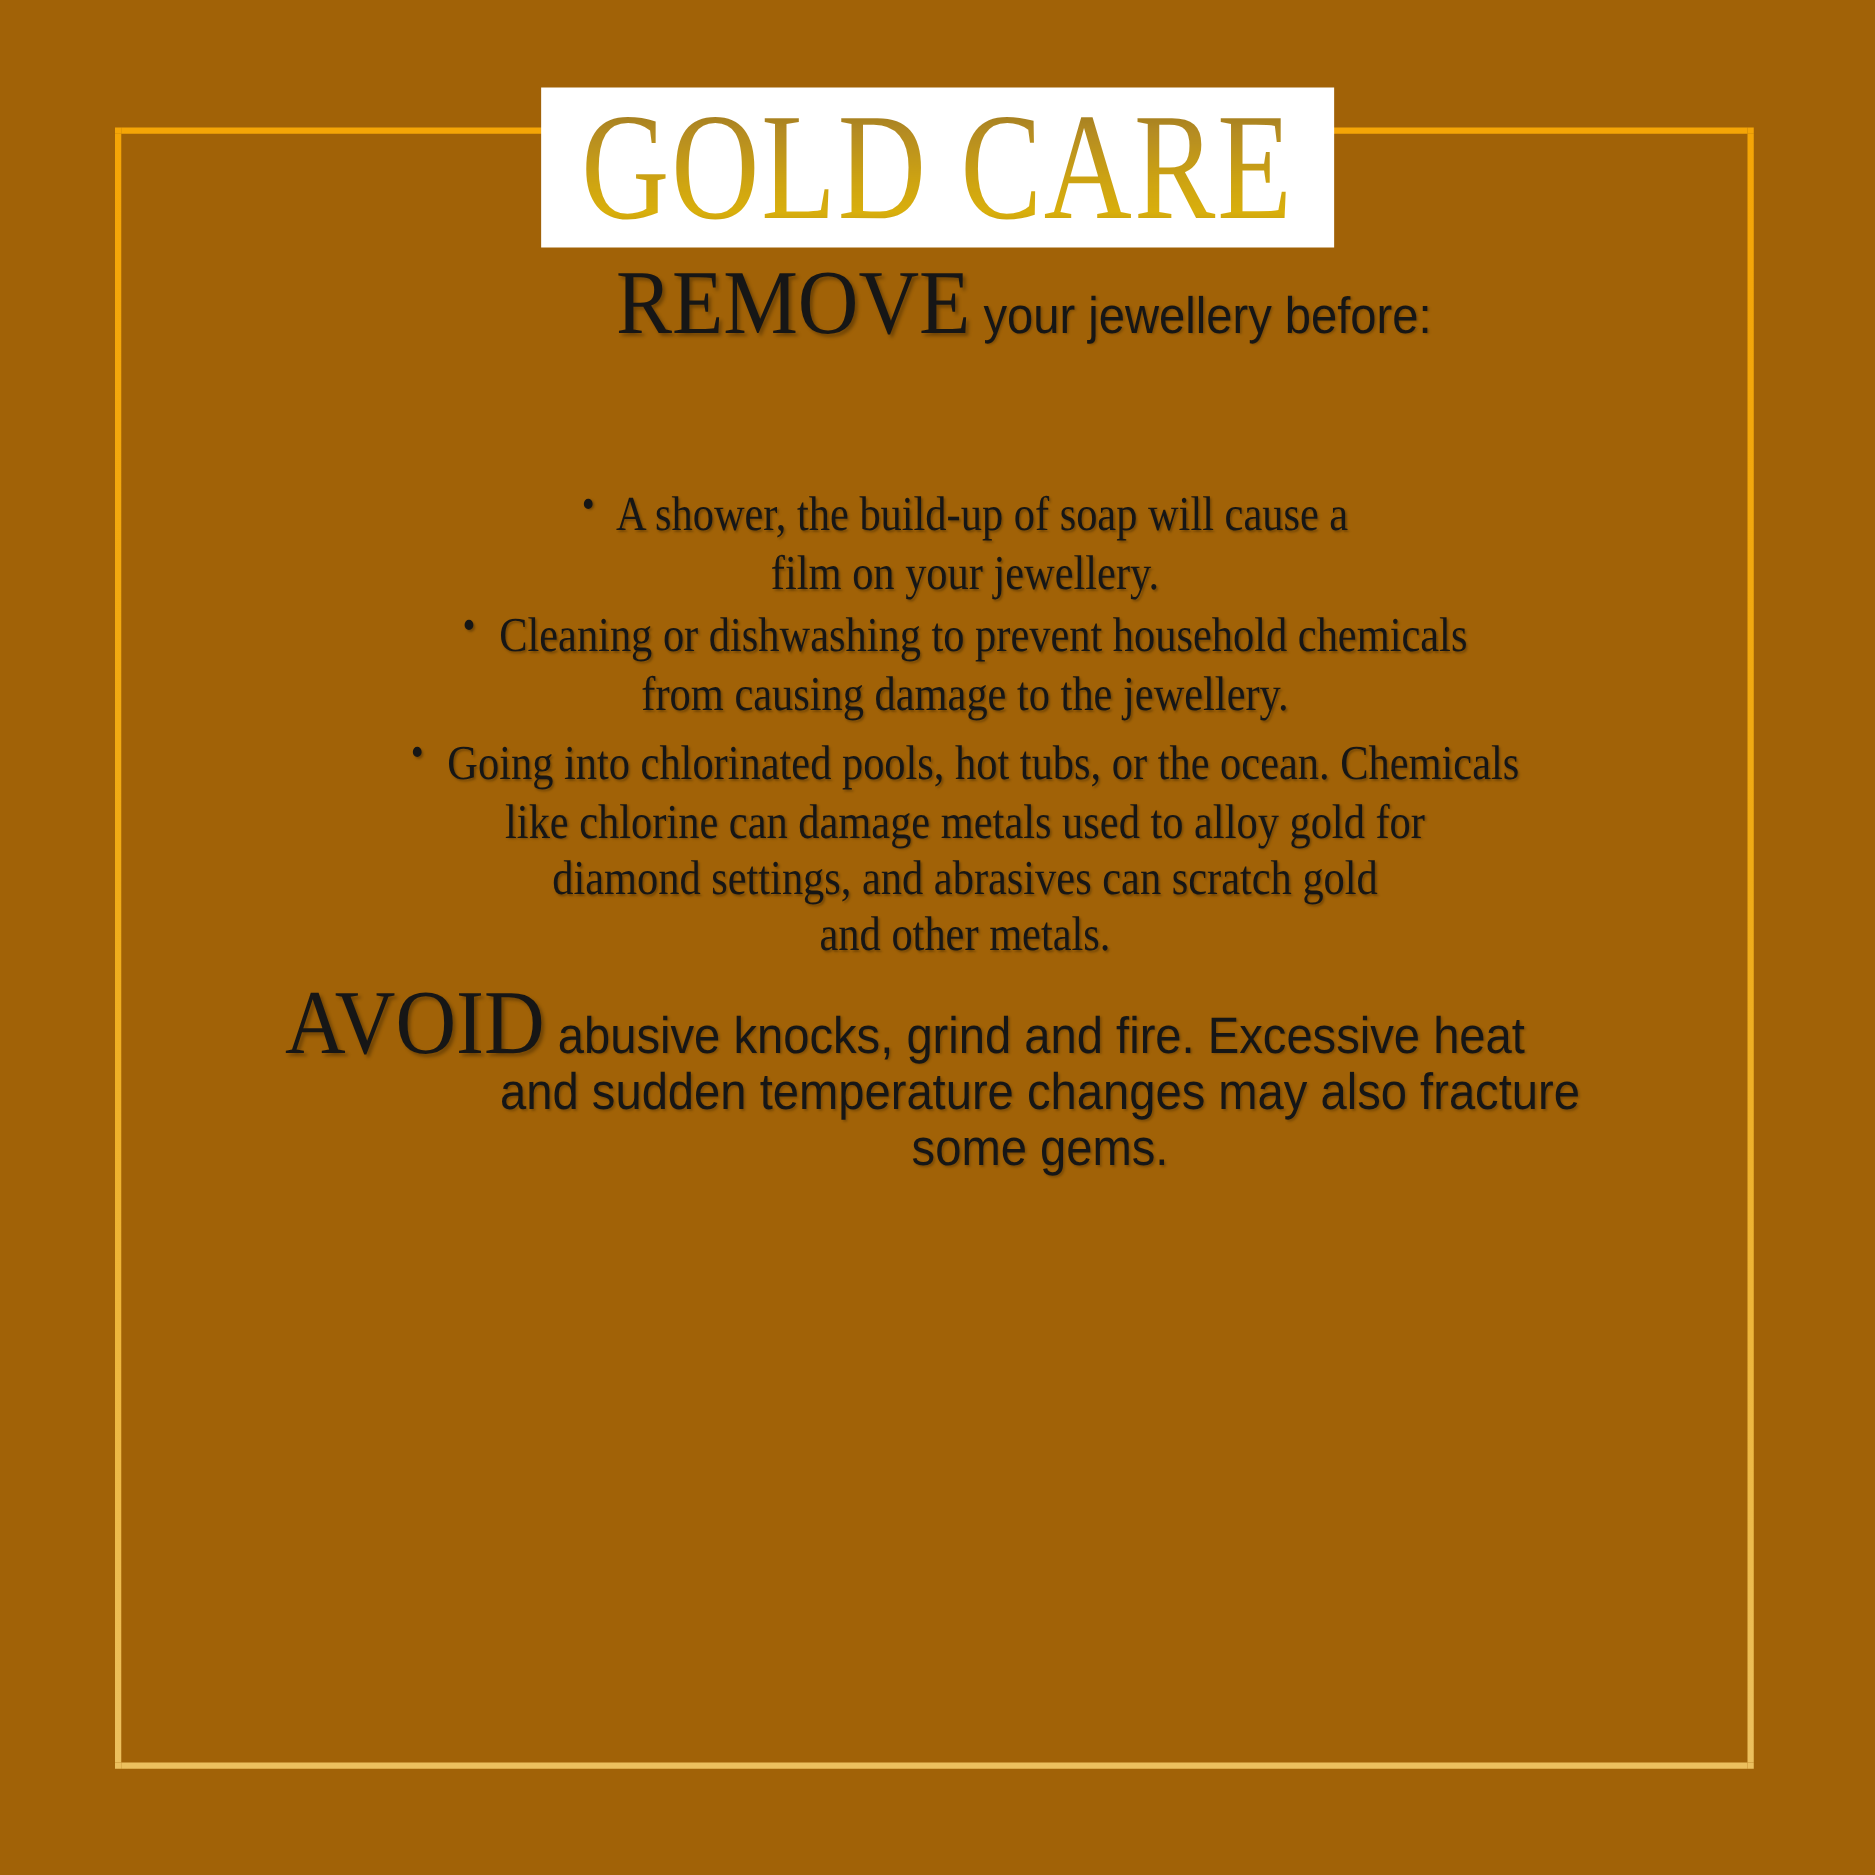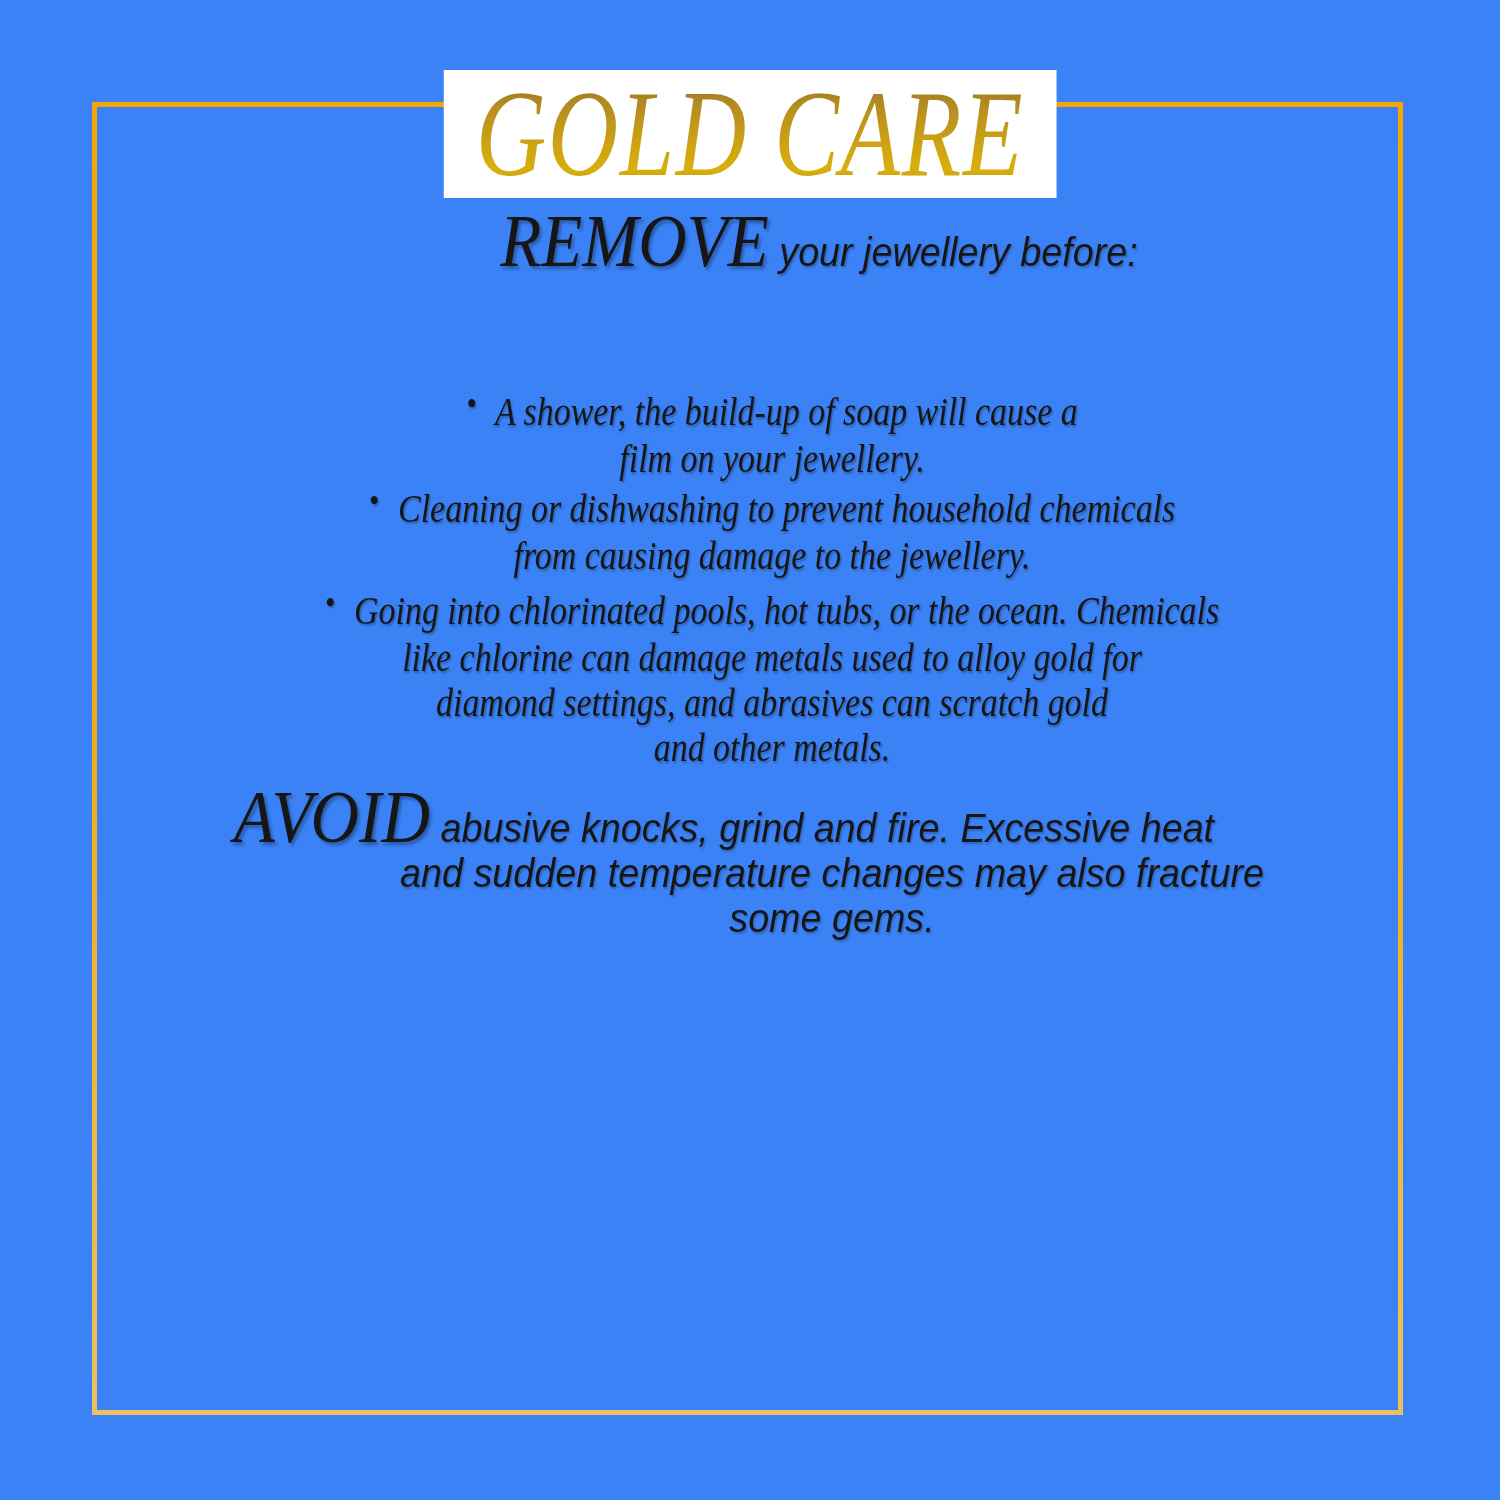--- a/index.html
+++ b/index.html
@@ -1,18 +1,18 @@
 <!DOCTYPE html>
 <html><head>
 <meta charset="utf-8">
 <style>
   html,body{margin:0;padding:0;background:#ffffff;}
   .stage{
-    position:relative;width:1500px;height:1500px;background:#3b82f6;overflow:hidden;
-    font-family:"Liberation Sans",sans-serif;color:#161616;font-style:italic;
+    position:relative;width:1500px;height:1500px;background:#a16207;overflow:hidden;
+    font-family:"Liberation Sans",sans-serif;color:#161616;
   }
   
   .frame{
     position:absolute;left:92px;top:102px;width:1311px;height:1313px;
     box-sizing:border-box;border:5px solid #f2a408;
     border-image:linear-gradient(180deg,#f5a506 0%,#f0ab15 45%,#ecc05e 100%) 1;
   }
   
   .title-wrap{
     position:absolute;top:70px;left:50%;

